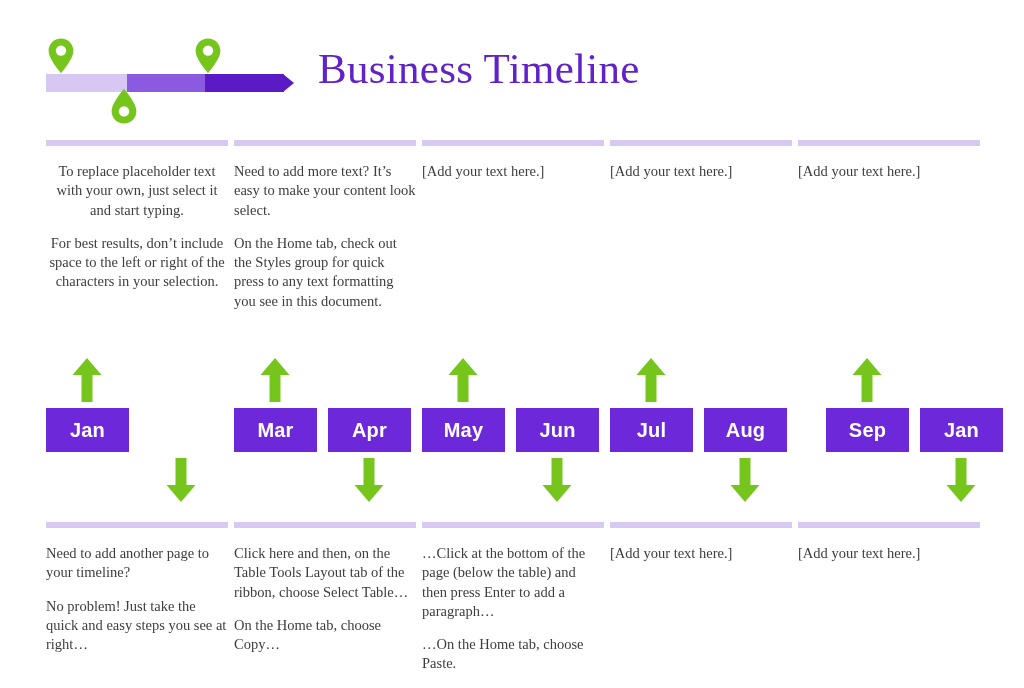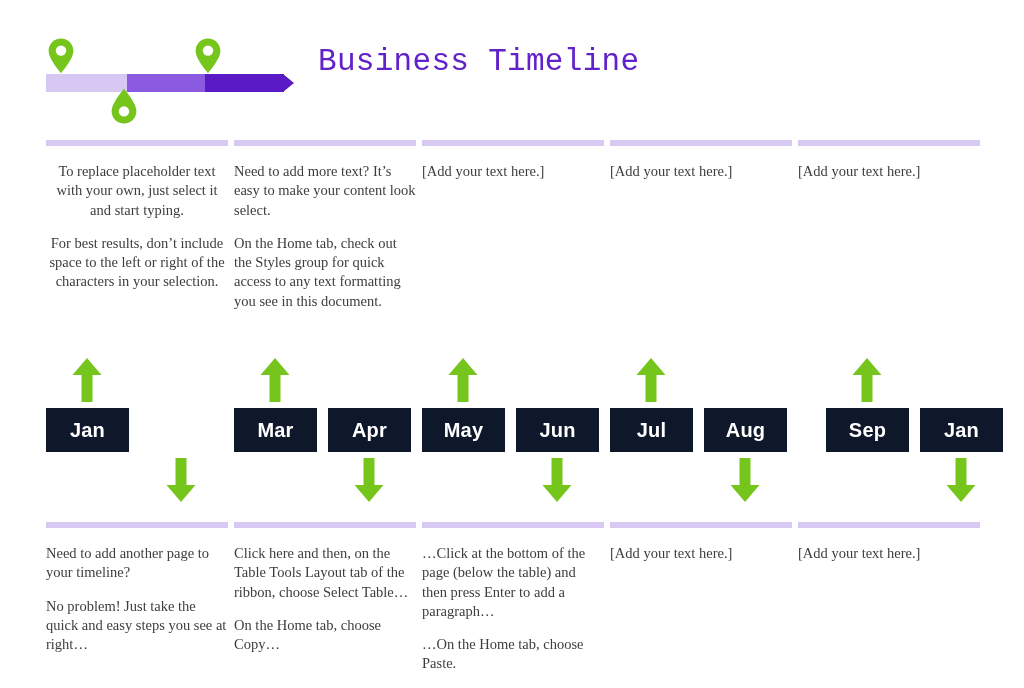--- a/index.html
+++ b/index.html
@@ -65,22 +65,22 @@
   .pin svg { display: block; width: 26px; height: 36px; }
 
   .pin.p1 { left: 2px;  top: 0px; }
   .pin.p2 { left: 149px; top: 0px; }
   .pin.p3 { left: 65px; top: 50px; }
 
   #page-title {
     position: absolute;
     left: 318px;
     top: 44px;
-    font-family: Liberation Mono, monospace;
-    font-size: 31px;
+    font-family: Liberation Serif, serif;
+    font-size: 43px;
     color: #6122c9;
     letter-spacing: 0.3px;
     white-space: nowrap;
   }
 
   
   .col {
     position: absolute;
     box-sizing: border-box;
   }
@@ -110,21 +110,21 @@
     position: absolute;
     top: 0;
     width: 186px;
     height: 160px;
   }
   .month-btn {
     position: absolute;
     top: 58px;
     width: 83px;
     height: 44px;
-    background: #0f172a;
+    background: #6d28d9;
     color: #ffffff;
     font-family: "Liberation Sans", "DejaVu Sans", sans-serif;
     font-weight: bold;
     font-size: 20px;
     line-height: 44px;
     text-align: center;
     letter-spacing: 0.2px;
   }
   .month-btn.left  { left: 0px; }
   .month-btn.right { left: 94px; }
@@ -181,21 +181,21 @@
 
 <div class="col" style="left:46px; top:140px; width:182px;text-align:center;">
   <div class="col-rule"></div>
   <p>To replace placeholder text with your own, just select it and start typing.</p>
   <p>For best results, don’t include space to the left or right of the characters in your selection.</p>
 </div>
 
 <div class="col" style="left:234px; top:140px; width:182px;">
   <div class="col-rule"></div>
   <p>Need to add more text? It’s easy to make your content look select.</p>
-  <p>On the Home tab, check out the Styles group for quick access to any text formatting you see in this document.</p>
+  <p>On the Home tab, check out the Styles group for quick press to any text formatting you see in this document.</p>
 </div>
 
 <div class="col" style="left:422px; top:140px; width:182px;">
   <div class="col-rule"></div>
   <p>[Add your text here.]</p>
 </div>
 
 <div class="col" style="left:610px; top:140px; width:182px;">
   <div class="col-rule"></div>
   <p>[Add your text here.]</p>

